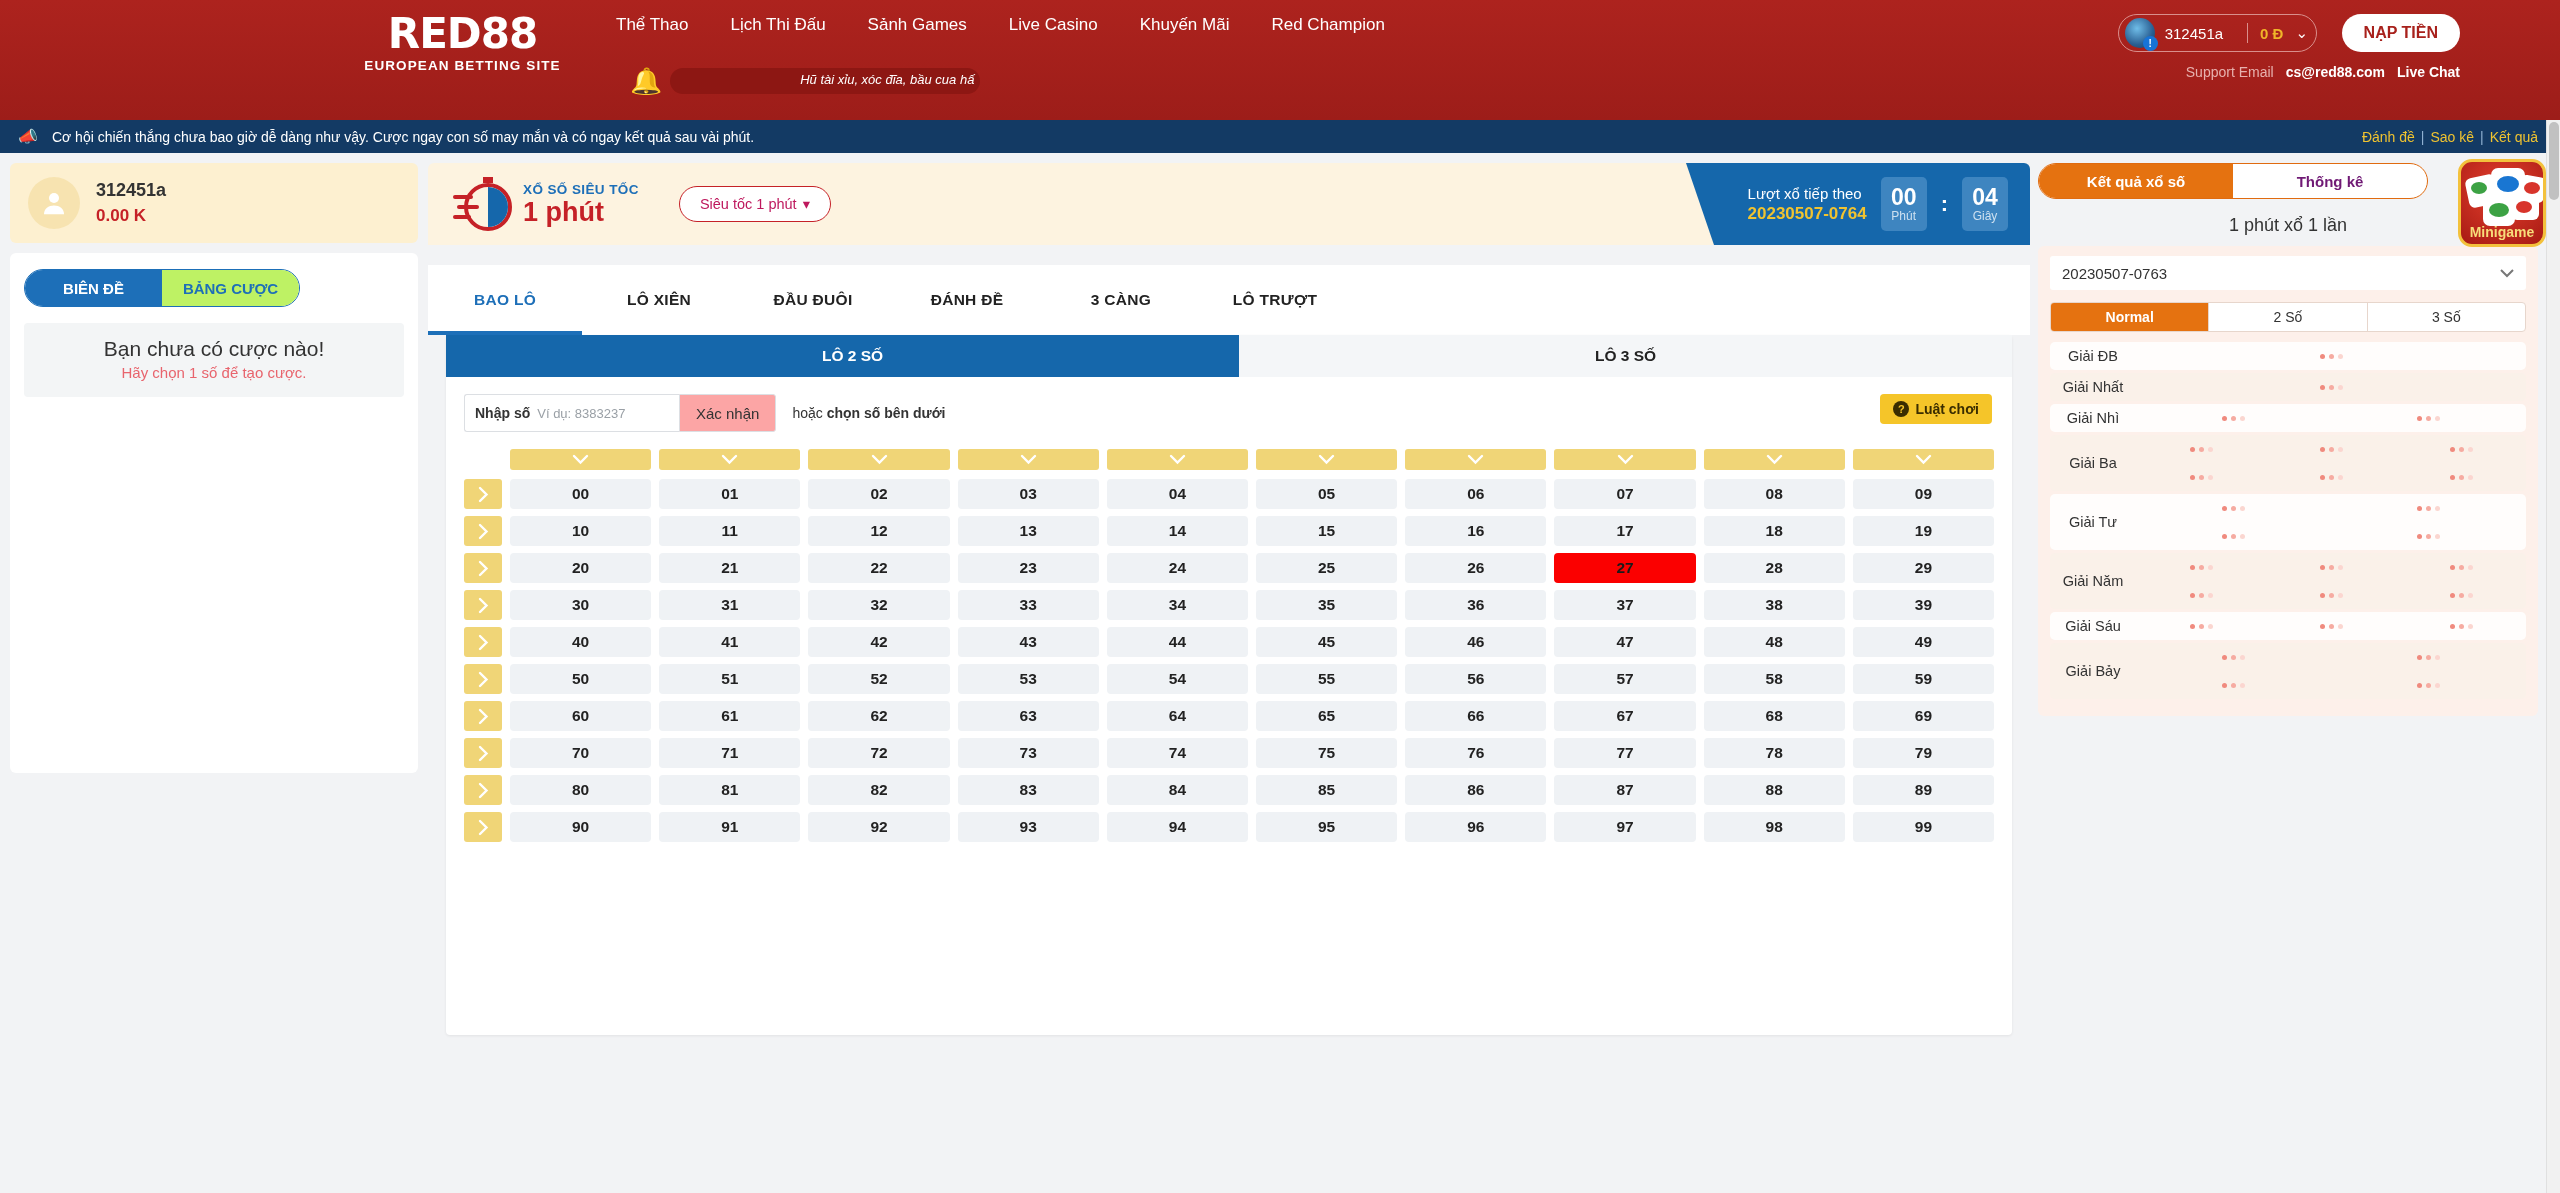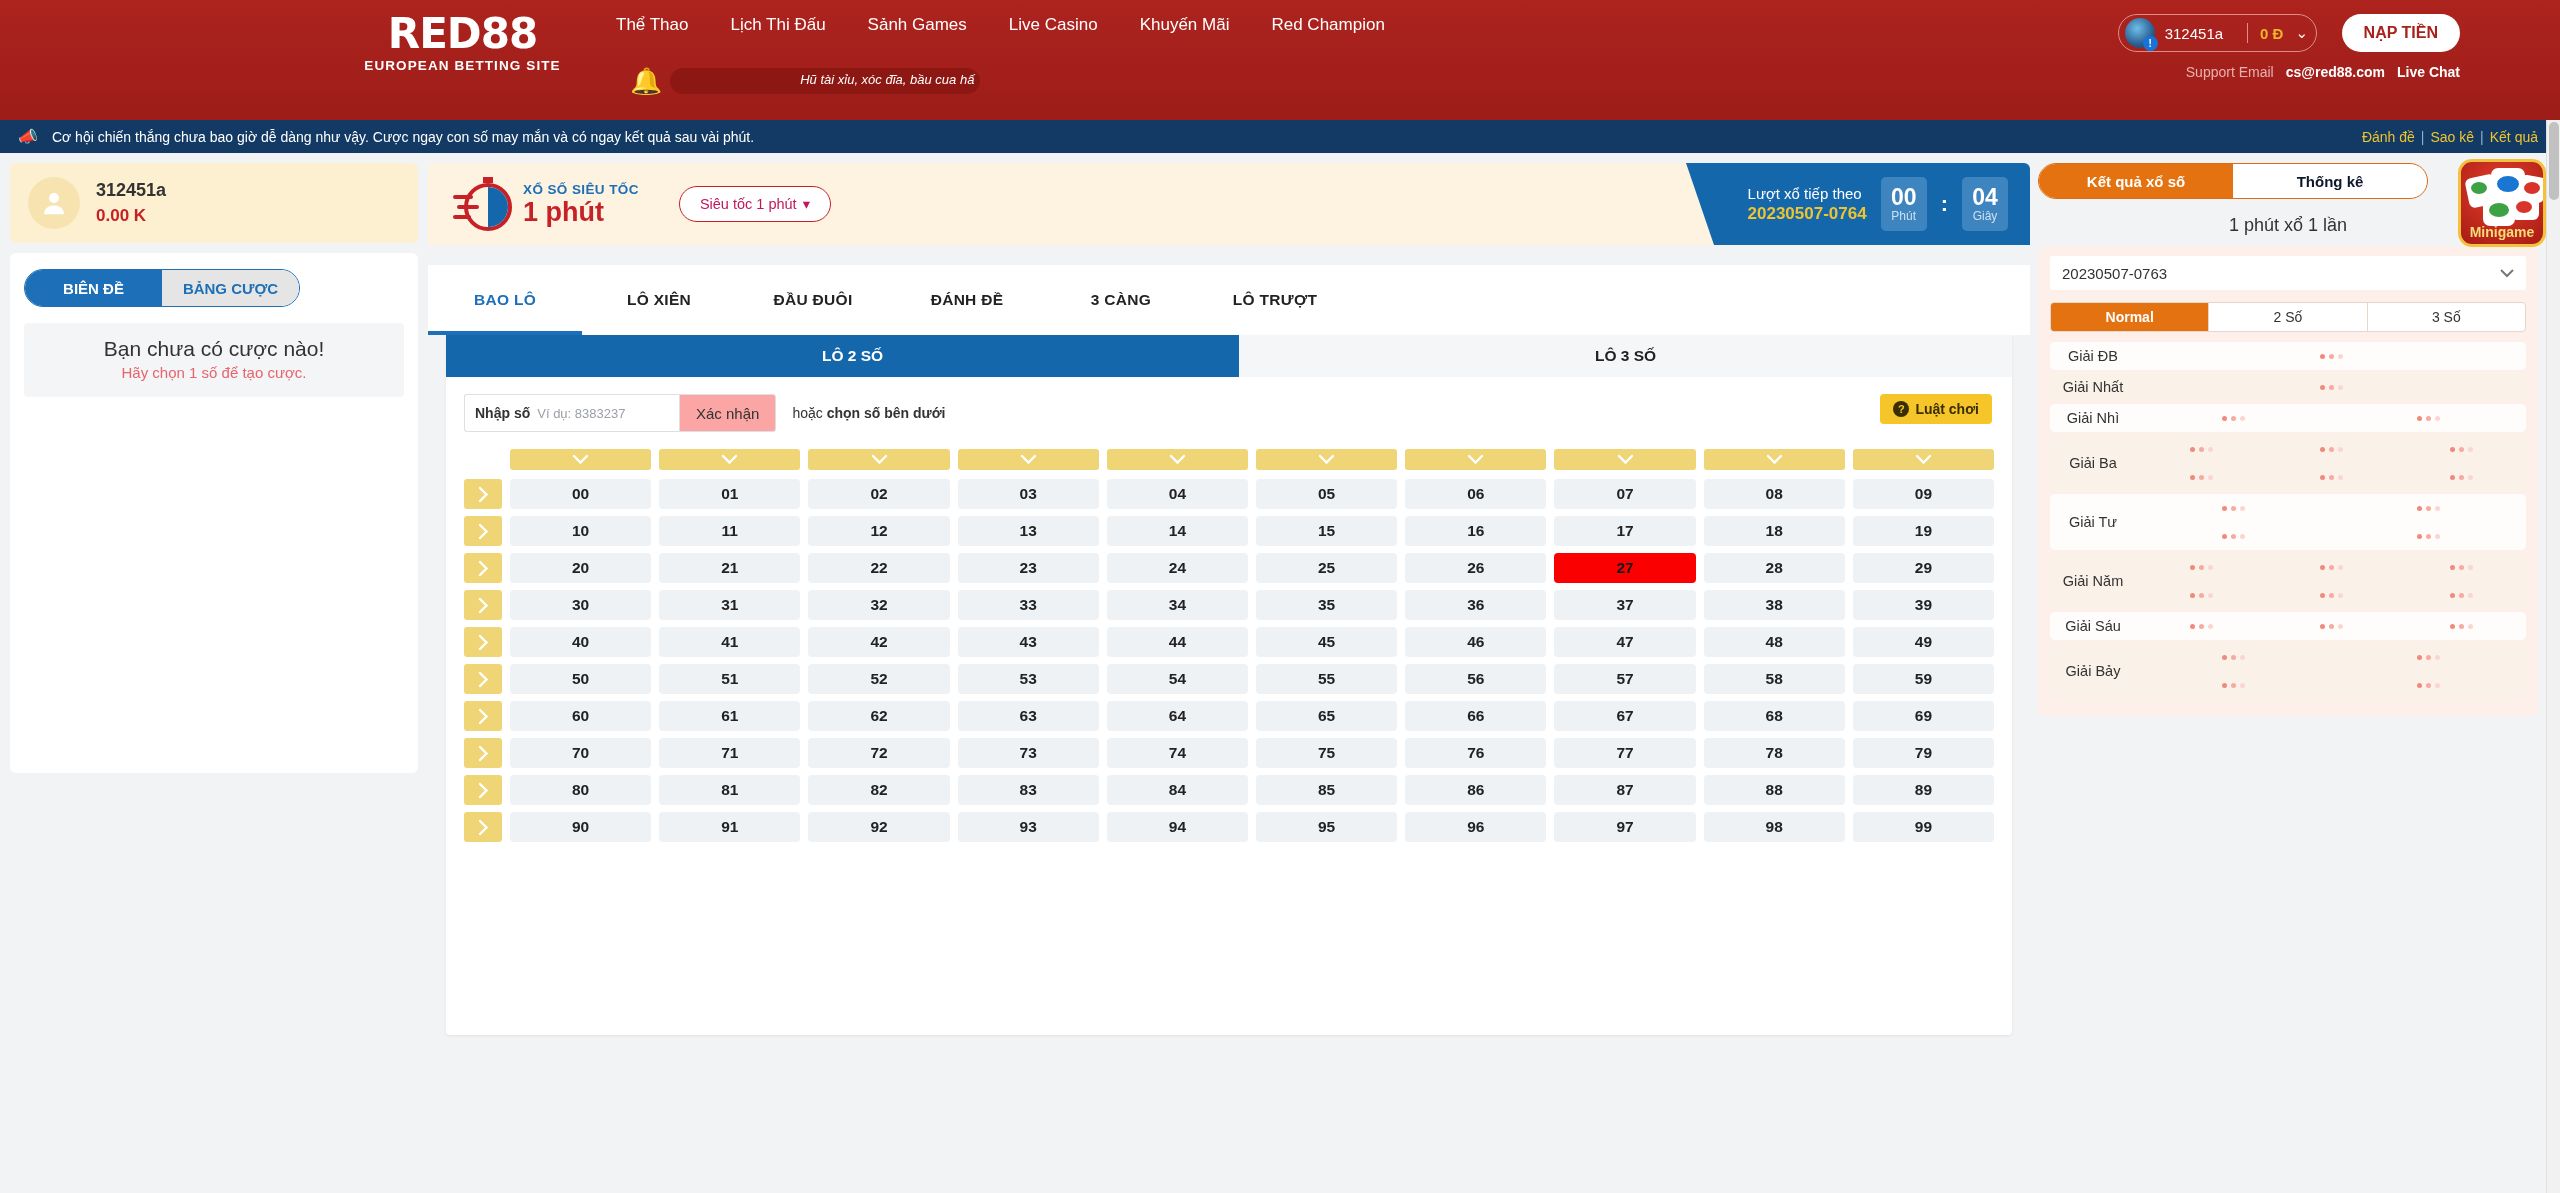--- a/index.html
+++ b/index.html
@@ -125,21 +125,21 @@
   }
   .seg{
     width:276px; height:38px; border:1px solid #1d6fb8; border-radius:19px;
     display:flex; overflow:hidden;
   }
   .seg div{
     flex:1; display:flex;align-items:center;justify-content:center;
     font-size:15px; font-weight:bold; cursor:pointer;
   }
   .seg .on{ background:#1d6fb8; color:#fff; }
-  .seg .off{ background:#e5e5e5; color:#1d6fb8; }
+  .seg .off{ background:#bef264; color:#1d6fb8; }
   .empty-box{
     margin-top:16px; background:#f3f5f6; border-radius:4px;
     padding:14px 10px 16px; text-align:center;
   }
   .empty-t1{ font-size:21px; color:#333; }
   .empty-t2{ font-size:15px; color:#e8646d; margin-top:3px; }
 
   
   .center{ flex:1; padding:10px 0 0 0; }
   .lotto-head{
@@ -256,21 +256,21 @@
   }
   .rtabs{
     width:390px; height:36px; border:1px solid #e06b10; border-radius:18px;
     display:flex; overflow:hidden; background:#fff;
   }
   .rtabs div{
     flex:1; display:flex;align-items:center;justify-content:center;
     font-size:15px; font-weight:bold; cursor:pointer;
   }
   .rtabs .on{ background:#e57210; color:#fff; }
-  .rtabs .off{ color:#0f172a; }
+  .rtabs .off{ color:#701a75; }
   .mini{
     position:absolute; right:14px; top:6px; width:88px;height:88px;
     border-radius:14px; border:3px solid #f3c13c; overflow:hidden;
     background:radial-gradient(circle at 50% 35%, #e4402e 0%, #a71a13 100%);
     cursor:pointer;
   }
   .mini .lbl{
     position:absolute; bottom:4px; left:0; right:0; text-align:center;
     color:#f7dd7a; font-size:14px; font-weight:bold;
   }

